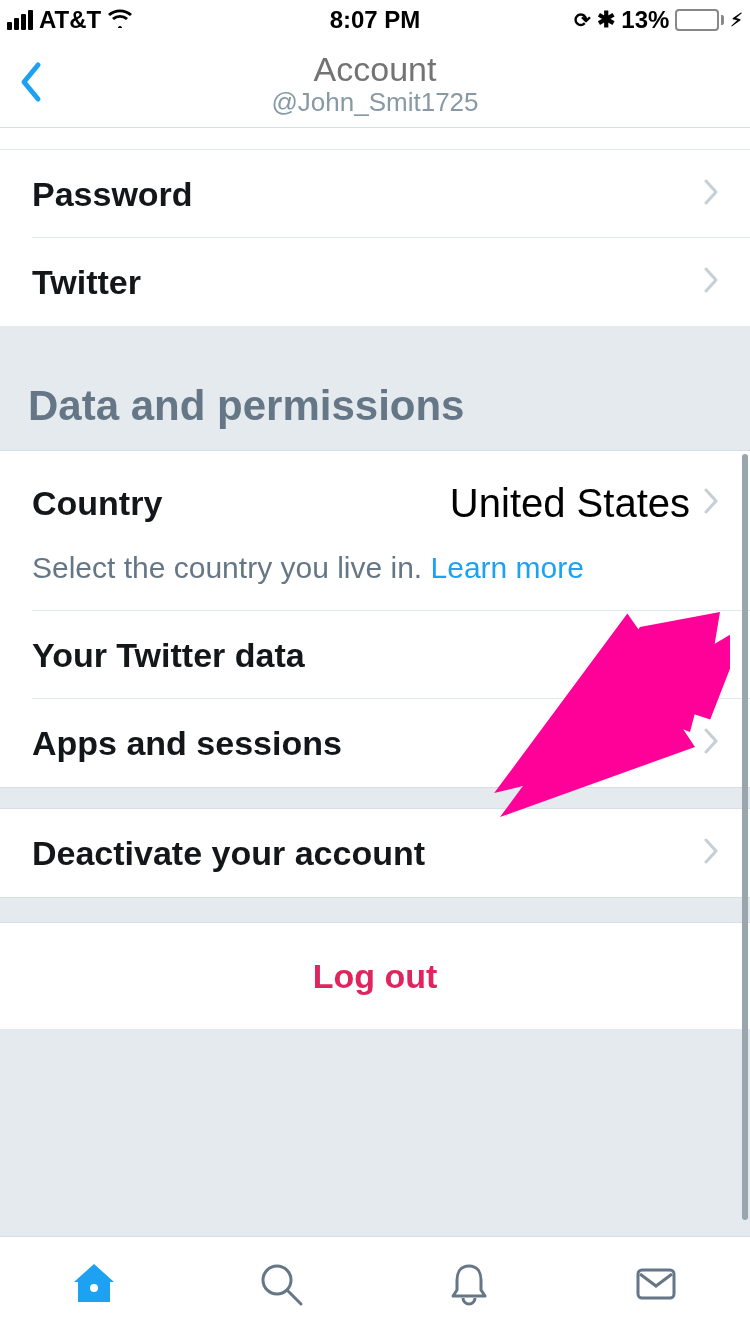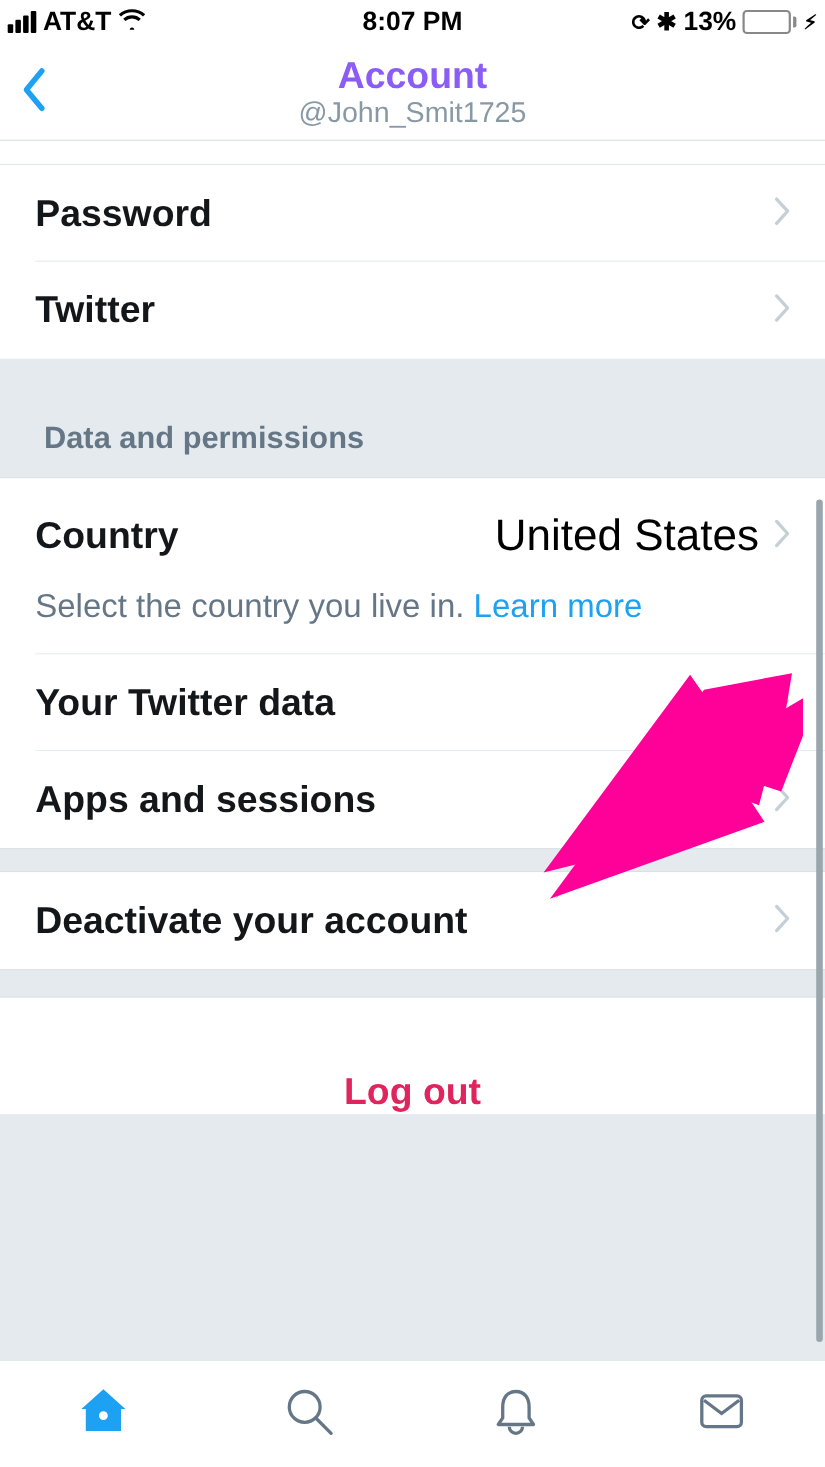--- a/index.html
+++ b/index.html
@@ -48,21 +48,21 @@
       align-items: center;
       justify-content: center;
       position: relative;
       border-bottom: 1px solid #d8dee3;
     }
     .back-btn {
       position: absolute; left: 18px; top: 50%; transform: translateY(-50%);
     }
     .back-btn svg { width: 24px; height: 42px; }
     .nav-title-wrap { text-align: center; }
-    .nav-title { font-size: 34px; font-weight: 700; color: #8b5cf6; }
+    .nav-title { font-size: 34px; font-weight: 400; color: #737373; }
     .nav-subtitle { font-size: 26px; color: #8899a6; margin-top: -2px; }
     .group { background: #fff; }
     .group-top-sliver { height: 22px; background: #fff; border-bottom: 1px solid #e1e8ed; }
     .row {
       background: #fff;
       padding: 0 32px;
       min-height: 88px;
       display: flex;
       align-items: center;
       justify-content: space-between;
@@ -73,40 +73,40 @@
     .row-border-inset { border-bottom: none; }
     .row-border-inset::after {
       content: ""; position: absolute; left: 32px; right: 0; bottom: 0;
       height: 1px; background: #e1e8ed;
     }
     .row-label { font-size: 34px; font-weight: 700; color: #14171a; }
     .row-value { font-size: 40px; color: #000000; margin-right: 14px; }
     .row-right { display: flex; align-items: center; }
     .chevron svg { width: 14px; height: 26px; }
     .section-header {
-      padding: 56px 32px 20px 40px;
-      font-size: 28px; font-weight: 800; color: #657786;
+      padding: 56px 32px 20px 28px;
+      font-size: 42px; font-weight: 800; color: #657786;
       background: #e5eaee;
       border-bottom: 1px solid #d8dee3;
     }
     .helper-row {
       background: #fff; padding: 18px 32px 26px 32px;
       font-size: 30px; color: #657786; border-bottom: 1px solid #e1e8ed;
       position: relative;
     }
     .helper-row::after {
       content: ""; position: absolute; left: 32px; right: 0; bottom: 0;
       height: 1px; background: #e1e8ed;
     }
     .helper-row { border-bottom: none; }
     .helper-link { color: #1da1f2; }
     .spacer-sm { height: 22px; background: #e5eaee; border-top: 1px solid #d8dee3; border-bottom: 1px solid #d8dee3; }
     .spacer-md { height: 26px; background: #e5eaee; border-top: 1px solid #d8dee3; border-bottom: 1px solid #d8dee3; }
     .logout-row {
-      background: #fff; height: 106px; display: flex; align-items: flex-end; justify-content: center;
+      background: #fff; height: 106px; display: flex; align-items: center; justify-content: center;
     }
     .logout-label { font-size: 34px; font-weight: 700; color: #e0245e; }
     .bottom-space { background: #e5eaee; flex: 1; }
     
     .scroll-indicator {
       position: absolute; right: 2px; top: 454px; width: 6px; height: 766px;
       background: #9aa6ad; border-radius: 3px;
     }
     
     .annotation-arrow {

